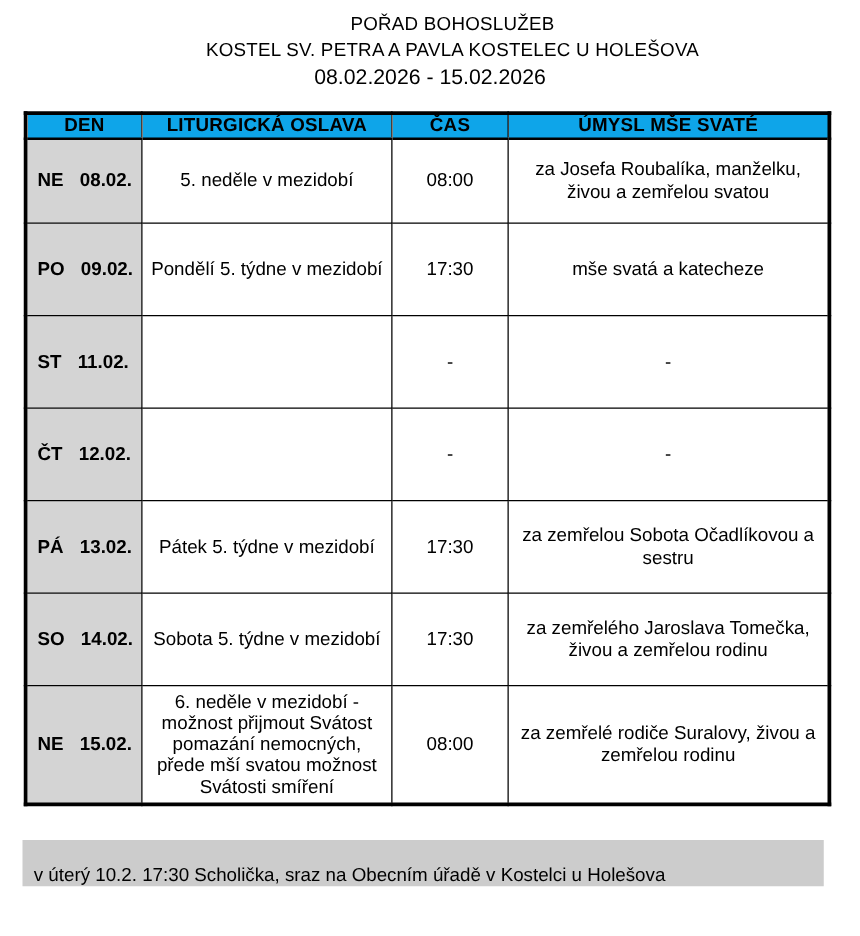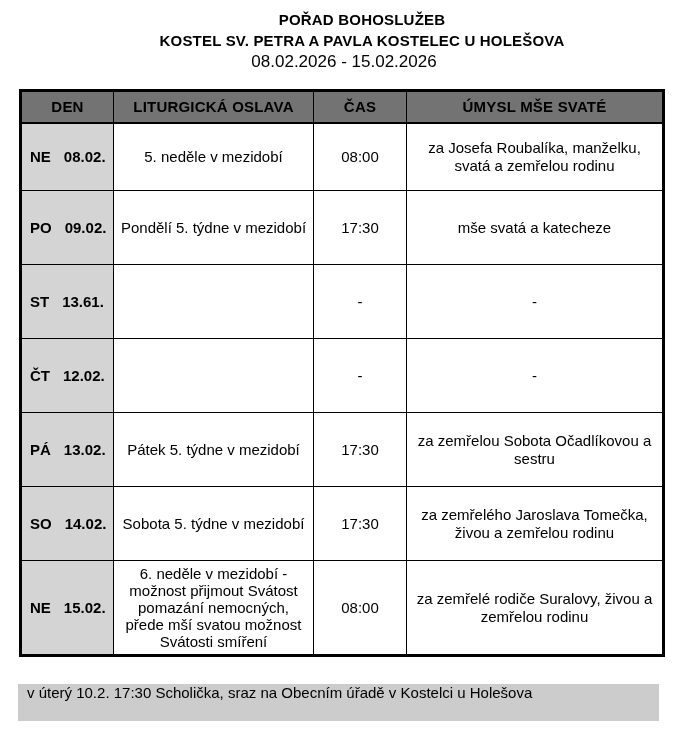--- a/index.html
+++ b/index.html
@@ -15,21 +15,21 @@
     height: 749px;
     background: #ffffff;
     overflow: hidden;
   }
   .titles {
     padding-top: 9px;
     text-align: center;
   }
   .title-main, .title-sub {
     font-size: 15px;
-    font-weight: bold;
+    font-weight: normal;
     line-height: 21px;
     letter-spacing: 0.2px;
     padding-left: 36px;
   }
   .title-dates {
     font-size: 17px;
     font-weight: normal;
     line-height: 21px;
   }
   table.schedule {
@@ -41,22 +41,22 @@
     border: 3px solid #000000;
   }
   table.schedule th,
   table.schedule td {
     border: 1px solid #000000;
     font-size: 15px;
     vertical-align: middle;
     overflow: hidden;
   }
   table.schedule th {
-    height: 32px;
-    background: #737373;
+    height: 20px;
+    background: #0ea5e9;
     font-weight: bold;
     border-bottom: 2px solid #000000;
     letter-spacing: 0.2px;
   }
   td.day-cell {
     background: #d4d4d4;
     font-weight: bold;
     border-right: 2px solid #000000;
   }
   th.col-den { border-right: 2px solid #000000; }
@@ -81,21 +81,21 @@
   tr.row-first { height: 68px; }
   tr.row-last { height: 85px; }
   tr.row-last td.oslava-cell { line-height: 17px; padding: 4px 4px; }
   .footer-note {
     margin-left: 18px;
     margin-top: 27px;
     width: 641px;
     height: 37px;
     background: #cccccc;
     display: flex;
-    align-items: flex-start;
+    align-items: flex-end;
     padding-left: 9px;
     font-size: 15px;
   }
 </style>
 </head>
 <body>
 
 <div class="page">
 
   <div class="titles">
@@ -122,38 +122,38 @@
     <tbody>
       <tr class="row row-first">
         <td class="day-cell">
           <div class="day-wrap">
             <span>NE</span>
             <span>08.02.</span>
           </div>
         </td>
         <td class="oslava-cell">5. neděle v mezidobí</td>
         <td class="cas-cell">08:00</td>
-        <td class="umysl-cell">za Josefa Roubalíka, manželku, svatá a zemřelou rodinu</td>
+        <td class="umysl-cell">za Josefa Roubalíka, manželku, živou a zemřelou svatou</td>
       </tr>
       <tr class="row">
         <td class="day-cell">
           <div class="day-wrap">
             <span>PO</span>
             <span>09.02.</span>
           </div>
         </td>
         <td class="oslava-cell">Pondělí 5. týdne v mezidobí</td>
         <td class="cas-cell">17:30</td>
         <td class="umysl-cell">mše svatá a katecheze</td>
       </tr>
       <tr class="row">
         <td class="day-cell">
           <div class="day-wrap">
             <span>ST</span>
-            <span>13.61.</span>
+            <span>11.02.</span>
           </div>
         </td>
         <td class="oslava-cell"></td>
         <td class="cas-cell">-</td>
         <td class="umysl-cell">-</td>
       </tr>
       <tr class="row">
         <td class="day-cell">
           <div class="day-wrap">
             <span>ČT</span>

